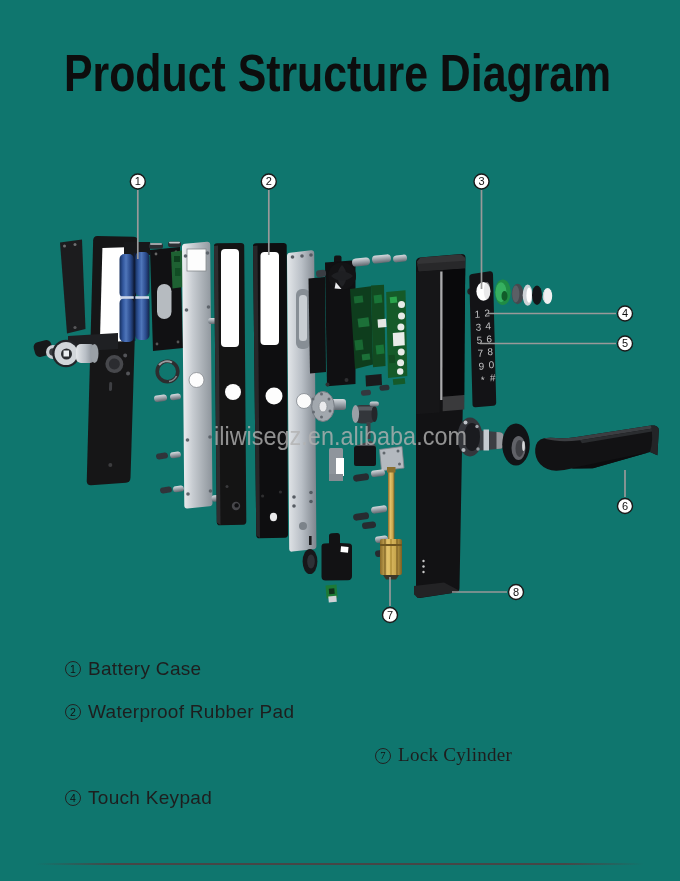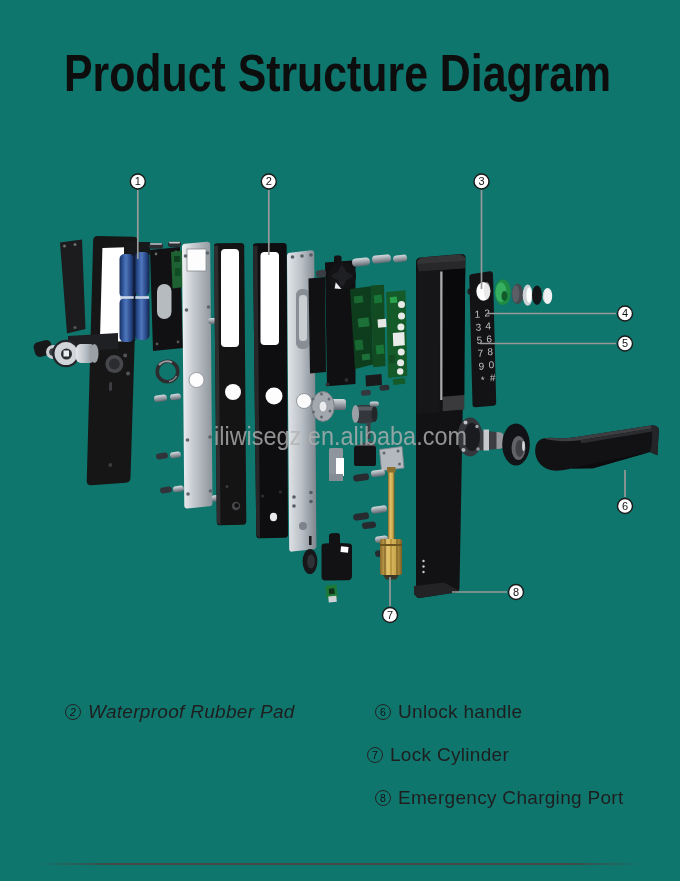--- a/index.html
+++ b/index.html
@@ -349,18 +349,18 @@
 <text x="137.8" y="185.4">1</text>
 <text x="268.8" y="185.4">2</text>
 <text x="481.5" y="185.4">3</text>
 <text x="625" y="317.4">4</text>
 <text x="625" y="347.4">5</text>
 <text x="625" y="509.9">6</text>
 <text x="390" y="618.9">7</text>
 <text x="516" y="595.9">8</text>
 </g>
 </svg>
-<div class="leg" style="left:65px;top:701px;font-style:italic;"><span class="num">2</span>Waterproof Rubber Pad</div>
-<div class="leg" style="left:375px;top:701px;"><span class="num">6</span>Unlock handle</div>
-<div class="leg" style="left:367px;top:744px;"><span class="num">7</span>Lock Cylinder</div>
-<div class="leg" style="left:375px;top:787px;"><span class="num">8</span>Emergency Charging Port</div>
+<div class="leg" style="left:65px;top:658px;"><span class="num">1</span>Battery Case</div>
+<div class="leg" style="left:65px;top:701px;"><span class="num">2</span>Waterproof Rubber Pad</div>
+<div class="leg" style="left:65px;top:787px;"><span class="num">4</span>Touch Keypad</div>
+<div class="leg" style="left:375px;top:744px;font-family:Liberation Serif, serif;"><span class="num">7</span>Lock Cylinder</div>
 <div id="bline"></div>
 </div>
 
 </body></html>

